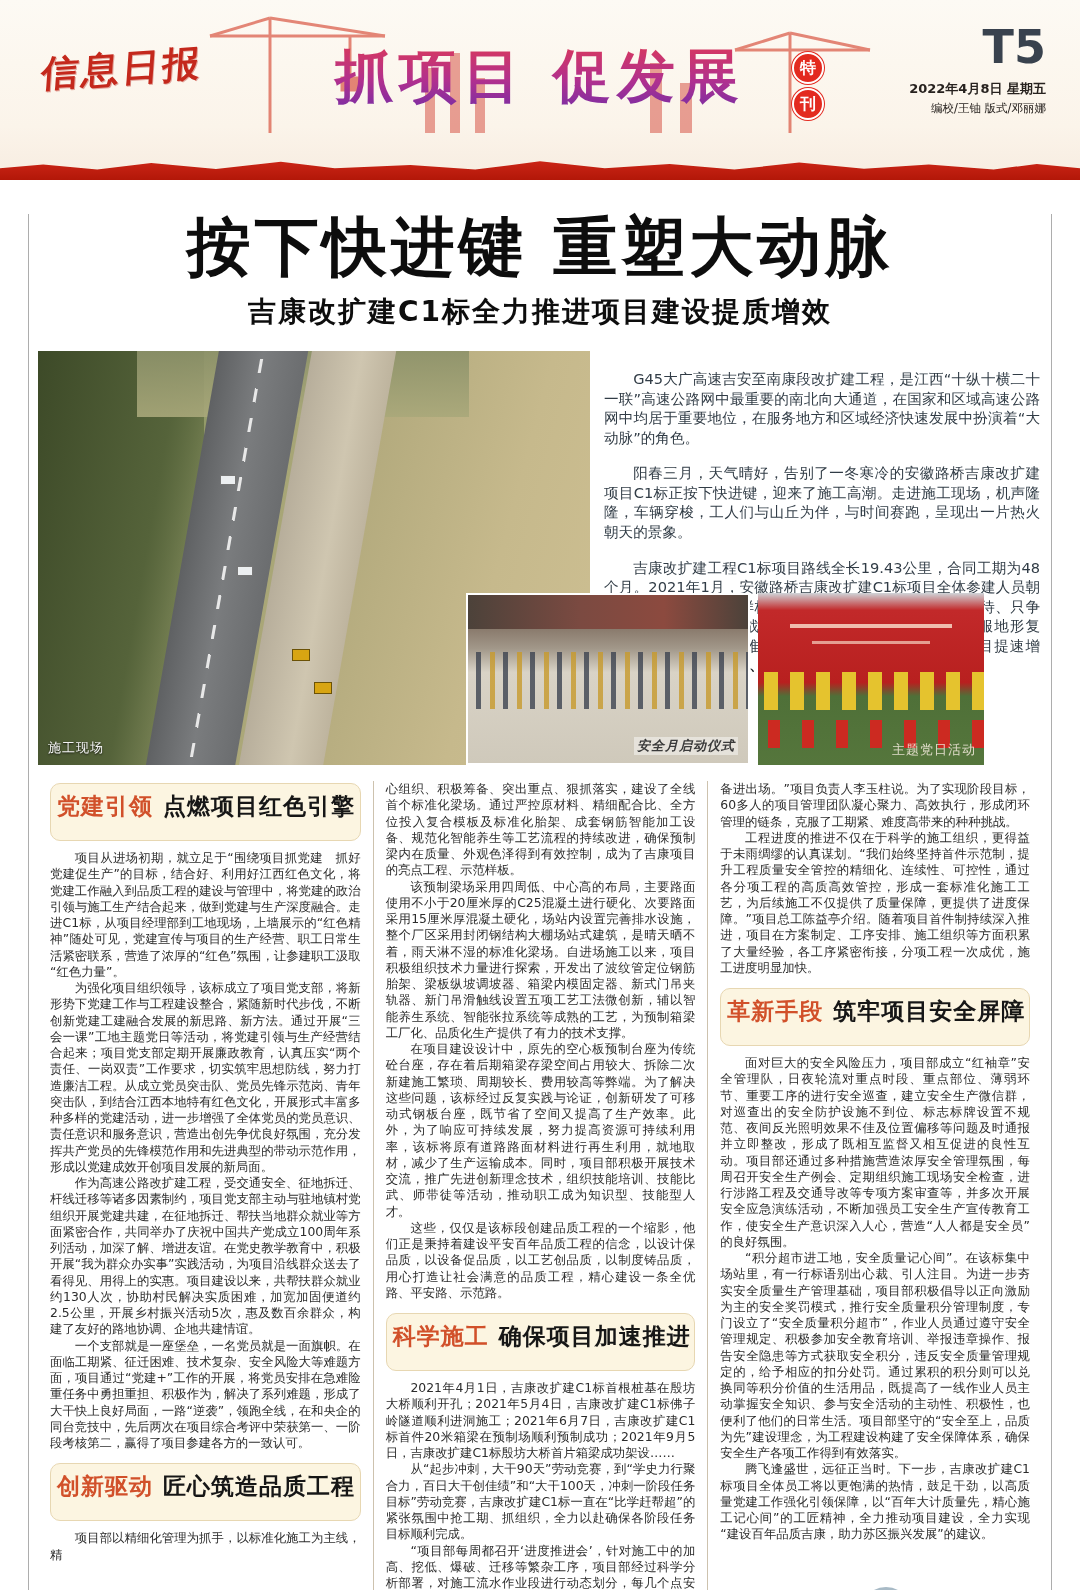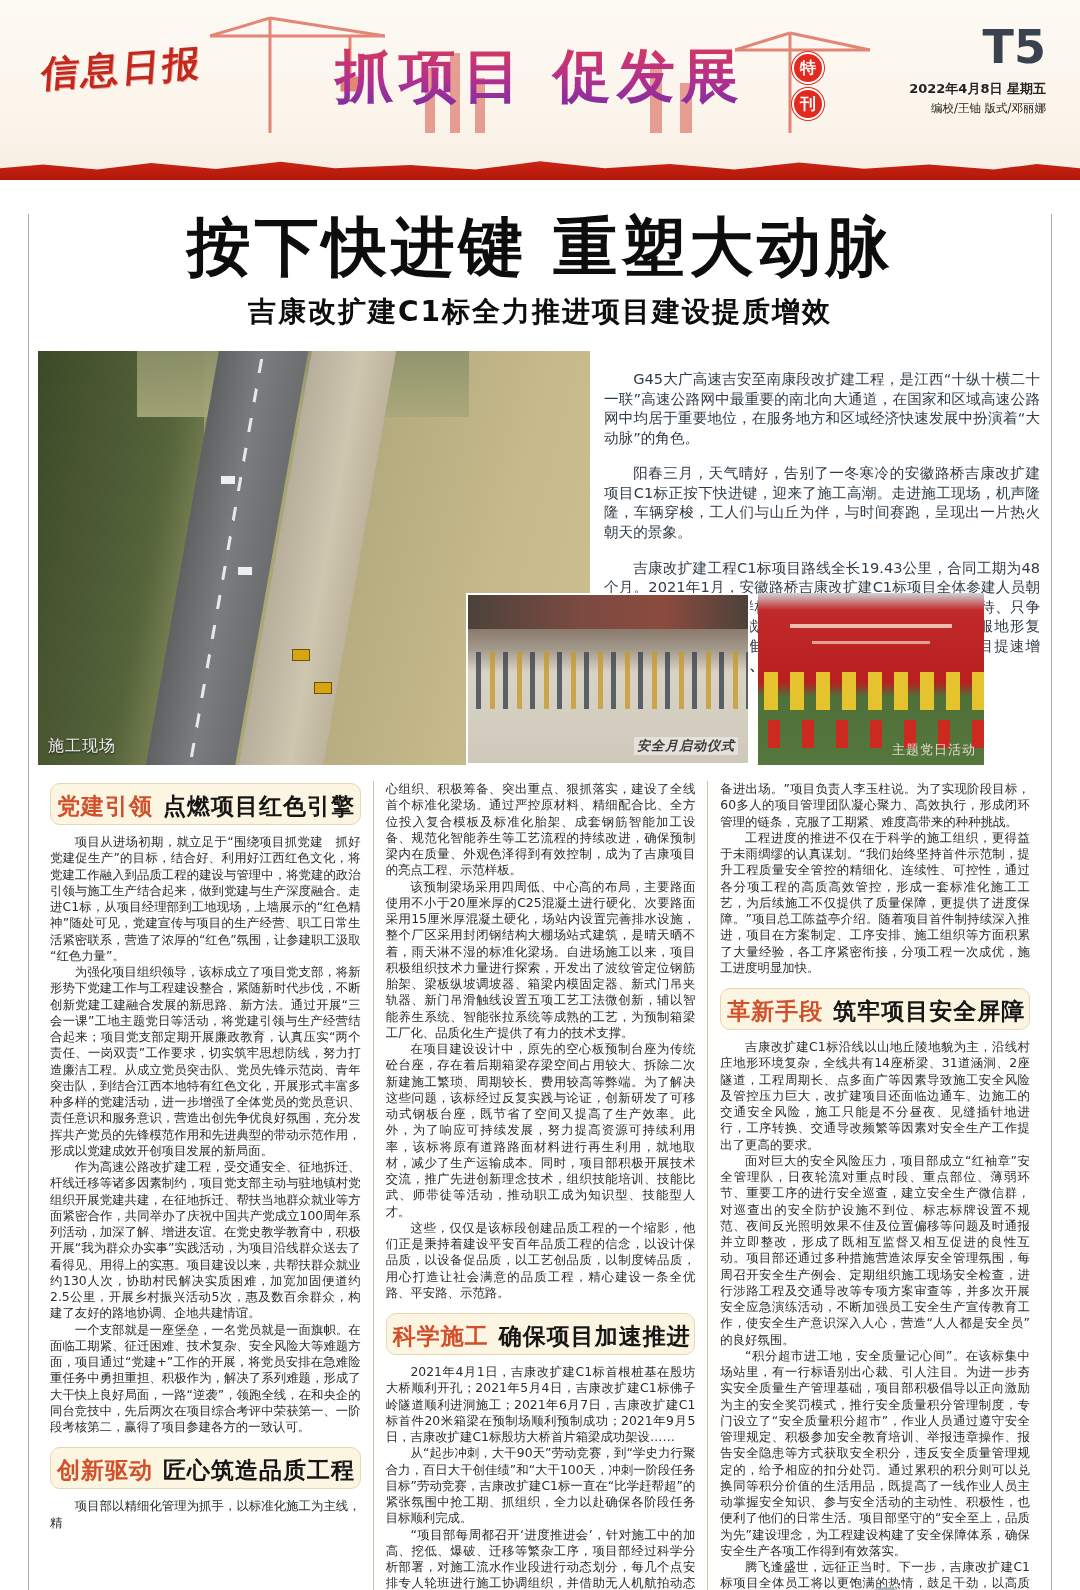--- a/index.html
+++ b/index.html
@@ -36,21 +36,21 @@
   .hillside{position:absolute;left:0;top:0;width:30%;height:100%;background:linear-gradient(100deg,#3d4a28 0%,#55633a 60%,rgba(85,99,58,0) 100%);}
   .village{position:absolute;left:18%;top:0;width:60%;height:16%;background:linear-gradient(180deg,#8d926a,#a9a87a);opacity:.9;}
   .road-old{position:absolute;left:26%;top:-6%;width:16%;height:115%;transform:rotate(10deg);
         background:linear-gradient(90deg,#5f6163,#7a7c7e 50%,#6b6d6f);}
   .road-dash{position:absolute;left:48%;top:0;width:3px;height:100%;
         background:repeating-linear-gradient(180deg,#e8e8e8 0 14px,rgba(0,0,0,0) 14px 30px);}
   .road-new{position:absolute;left:43%;top:-6%;width:15%;height:115%;transform:rotate(10deg);
         background:linear-gradient(90deg,#b7ae9b,#cfc6b0 60%,#beb49e);}
   .paver{position:absolute;width:16px;height:10px;background:#d8a512;border:1px solid #6b5206;}
   .truck{position:absolute;width:14px;height:8px;background:#eceff1;border:1px solid #777;}
-  .photo-caption-light{position:absolute;left:10px;bottom:8px;color:#f3f3f3;font-size:16px;letter-spacing:1px;
+  .photo-caption-light{position:absolute;left:10px;bottom:8px;color:#f3f3f3;font-size:13px;letter-spacing:1px;
         text-shadow:0 1px 2px rgba(0,0,0,.8);}
   .intro{position:absolute;left:566px;top:2px;width:436px;}
   .intro p{margin:16px 0 2px;font-size:14.6px;line-height:1.34;text-align:justify;text-indent:2em;color:#313c46;}
   .byline{font-weight:800;color:#14181c;}
   .photo-mid{left:428px;top:242px;width:284px;height:172px;background:linear-gradient(180deg,#6e6156 0%,#857567 18%,#a2988a 32%,#d9d3c6 46%,#cfc9bb 100%);border:2px solid #fff;box-sizing:border-box;z-index:2;font-style:italic;}
   .mid-banner{position:absolute;left:0;top:0;width:100%;height:20%;background:linear-gradient(90deg,#4c423a,#7b4a41 40%,#8c4a3f 70%,#4c423a);}
   .crowd{position:absolute;left:0;top:34%;width:100%;height:34%;
         background:repeating-linear-gradient(90deg,rgba(0,0,0,0) 0 8px,#3c4350 8px 13px,rgba(0,0,0,0) 13px 22px,#c79a2c 22px 27px);opacity:.8;}
   .photo-caption-dark{position:absolute;right:10px;bottom:8px;color:#3a3a3a;font-size:13px;font-weight:600;letter-spacing:1px;
         background:rgba(255,255,255,.45);padding:0 3px;}
@@ -60,21 +60,21 @@
   .vests{position:absolute;left:0;top:46%;width:100%;height:22%;
         background:repeating-linear-gradient(90deg,rgba(0,0,0,0) 0 6px,#e5c32e 6px 20px,rgba(0,0,0,0) 20px 26px);}
   .stools{position:absolute;left:0;top:74%;width:100%;height:16%;
         background:repeating-linear-gradient(90deg,rgba(0,0,0,0) 0 10px,#cc2a21 10px 22px,rgba(0,0,0,0) 22px 34px);}
   .photo-caption-right{position:absolute;right:8px;bottom:6px;color:#efe7d8;font-size:13px;letter-spacing:1px;opacity:.9;}
   
   .columns{display:flex;margin-top:16px;height:856px;overflow:hidden;}
   .col{width:33.333%;box-sizing:border-box;padding:0 12px;}
   .col + .col{border-left:1px solid #cdc2ae;}
   .sec-head{margin:2px 0 9px;background:#fcf5e1;border:1px solid #e7d7b2;border-radius:10px;
-        padding:7px 6px 2px;text-align:center;font-size:23px;font-weight:900;letter-spacing:1px;white-space:nowrap;}
+        padding:7px 6px 18px;text-align:center;font-size:23px;font-weight:900;letter-spacing:1px;white-space:nowrap;}
   .sec-tag{color:#d1502a;margin-right:10px;}
   .sec-title{color:#161616;}
   .col p{margin:0;font-size:12.4px;line-height:1.31;text-align:justify;text-indent:2em;color:#2c2c2c;}
   .col p.noindent{text-indent:0;}
   .col .sec-head + p{margin-top:2px;}
   .gap{height:10px;}
   
   .watermark{position:absolute;right:18px;bottom:16px;display:flex;align-items:center;gap:8px;color:#9fb3c0;opacity:.9;z-index:5;}
   .wm-circle{width:44px;height:44px;border-radius:50%;border:3px solid #9fb3c0;display:flex;align-items:center;justify-content:center;
         font-size:24px;background:rgba(255,255,255,.55);}
@@ -196,21 +196,20 @@
         <p>“项目部每周都召开‘进度推进会’，针对施工中的加高、挖低、爆破、迁移等繁杂工序，项目部经过科学分析部署，对施工流水作业段进行动态划分，每几个点安排专人轮班进行施工协调组织，并借助无人机航拍动态调整施工组织方案，优化工序安排交通导改，协调材料、大型机械设</p>
       </div>
 
       <div class="col">
         <p class="noindent">备进出场。”项目负责人李玉柱说。为了实现阶段目标，60多人的项目管理团队凝心聚力、高效执行，形成闭环管理的链条，克服了工期紧、难度高带来的种种挑战。</p>
         <p>工程进度的推进不仅在于科学的施工组织，更得益于未雨绸缪的认真谋划。“我们始终坚持首件示范制，提升工程质量安全管控的精细化、连续性、可控性，通过各分项工程的高质高效管控，形成一套标准化施工工艺，为后续施工不仅提供了质量保障，更提供了进度保障。”项目总工陈益亭介绍。随着项目首件制持续深入推进，项目在方案制定、工序安排、施工组织等方面积累了大量经验，各工序紧密衔接，分项工程一次成优，施工进度明显加快。</p>
         <div class="gap"></div>
         <div class="sec-head">
           <span class="sec-tag">革新手段</span><span class="sec-title">筑牢项目安全屏障</span>
         </div>
-        <p>吉康改扩建C1标沿线以山地丘陵地貌为主，沿线村庄地形环境复杂，全线共有14座桥梁、31道涵洞、2座隧道，工程周期长、点多面广等因素导致施工安全风险及管控压力巨大，改扩建项目还面临边通车、边施工的交通安全风险，施工只能是不分昼夜、见缝插针地进行，工序转换、交通导改频繁等因素对安全生产工作提出了更高的要求。</p>
         <p>面对巨大的安全风险压力，项目部成立“红袖章”安全管理队，日夜轮流对重点时段、重点部位、薄弱环节、重要工序的进行安全巡查，建立安全生产微信群，对巡查出的安全防护设施不到位、标志标牌设置不规范、夜间反光照明效果不佳及位置偏移等问题及时通报并立即整改，形成了既相互监督又相互促进的良性互动。项目部还通过多种措施营造浓厚安全管理氛围，每周召开安全生产例会、定期组织施工现场安全检查，进行涉路工程及交通导改等专项方案审查等，并多次开展安全应急演练活动，不断加强员工安全生产宣传教育工作，使安全生产意识深入人心，营造“人人都是安全员”的良好氛围。</p>
         <p>“积分超市进工地，安全质量记心间”。在该标集中场站里，有一行标语别出心裁、引人注目。为进一步夯实安全质量生产管理基础，项目部积极倡导以正向激励为主的安全奖罚模式，推行安全质量积分管理制度，专门设立了“安全质量积分超市”，作业人员通过遵守安全管理规定、积极参加安全教育培训、举报违章操作、报告安全隐患等方式获取安全积分，违反安全质量管理规定的，给予相应的扣分处罚。通过累积的积分则可以兑换同等积分价值的生活用品，既提高了一线作业人员主动掌握安全知识、参与安全活动的主动性、积极性，也便利了他们的日常生活。项目部坚守的“安全至上，品质为先”建设理念，为工程建设构建了安全保障体系，确保安全生产各项工作得到有效落实。</p>
         <p>腾飞逢盛世，远征正当时。下一步，吉康改扩建C1标项目全体员工将以更饱满的热情，鼓足干劲，以高质量党建工作强化引领保障，以“百年大计质量先，精心施工记心间”的工匠精神，全力推动项目建设，全力实现“建设百年品质吉康，助力苏区振兴发展”的建议。</p>
       </div>
     </div>
 
     <div class="watermark">
       <div class="wm-circle">✎</div>
       <div class="wm-text">编辑薄</div>
     </div>

